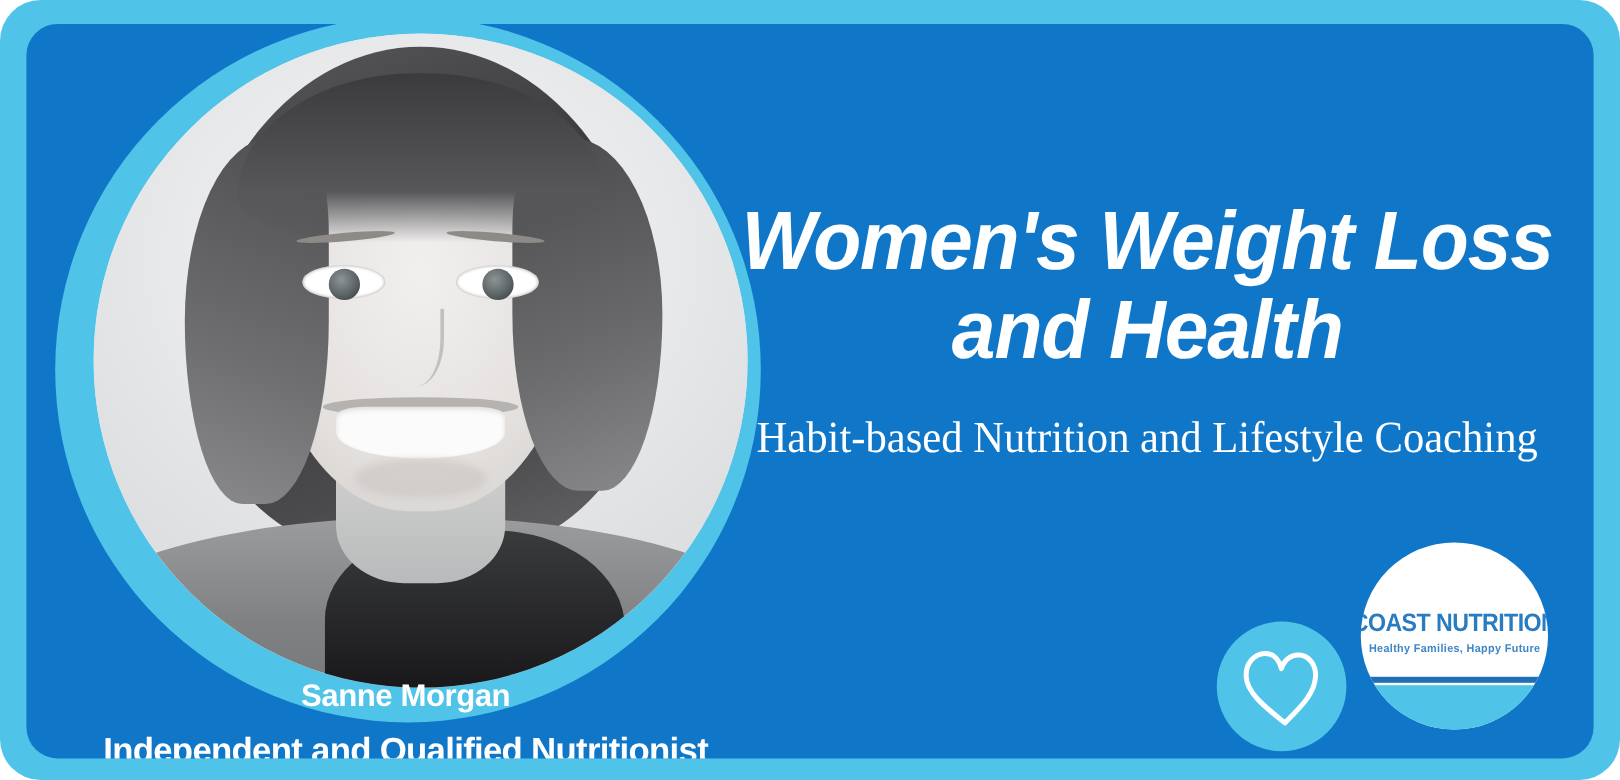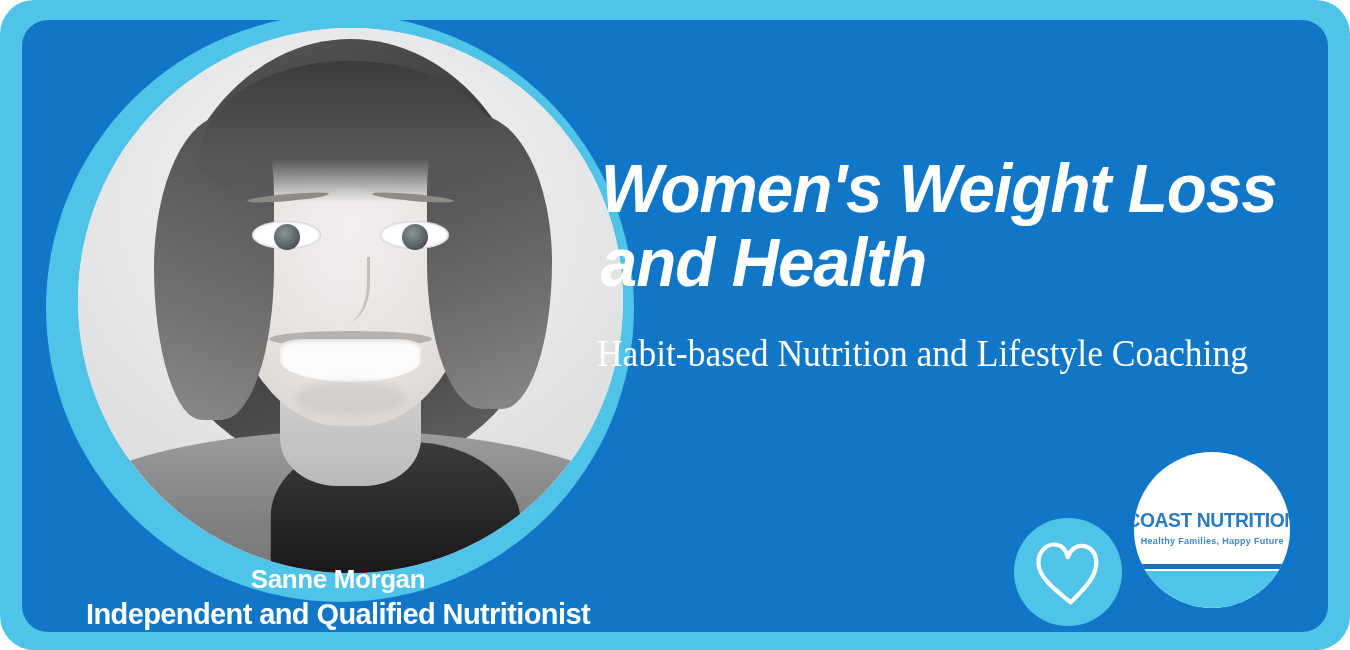--- a/index.html
+++ b/index.html
@@ -137,29 +137,30 @@
     font-size: 26px;
     font-weight: 700;
     letter-spacing: -0.4px;
     line-height: 1.12;
   }
   #person-role {
     font-size: 29px;
     font-weight: 700;
     letter-spacing: -0.6px;
     line-height: 1.16;
-    margin-top: 4px;
+    margin-top: 16px;
   }
 
   
   #headline-block {
     position: absolute;
     left: 560px;
-    top: 132px;
+    top: 144px;
     width: 748px;
+    text-align: center;
   }
   #headline {
     color: #ffffff;
     font-size: 69px;
     font-weight: 700;
     font-style: italic;
     line-height: 1.07;
     letter-spacing: -1px;
     transform: scaleX(.95);
   }

